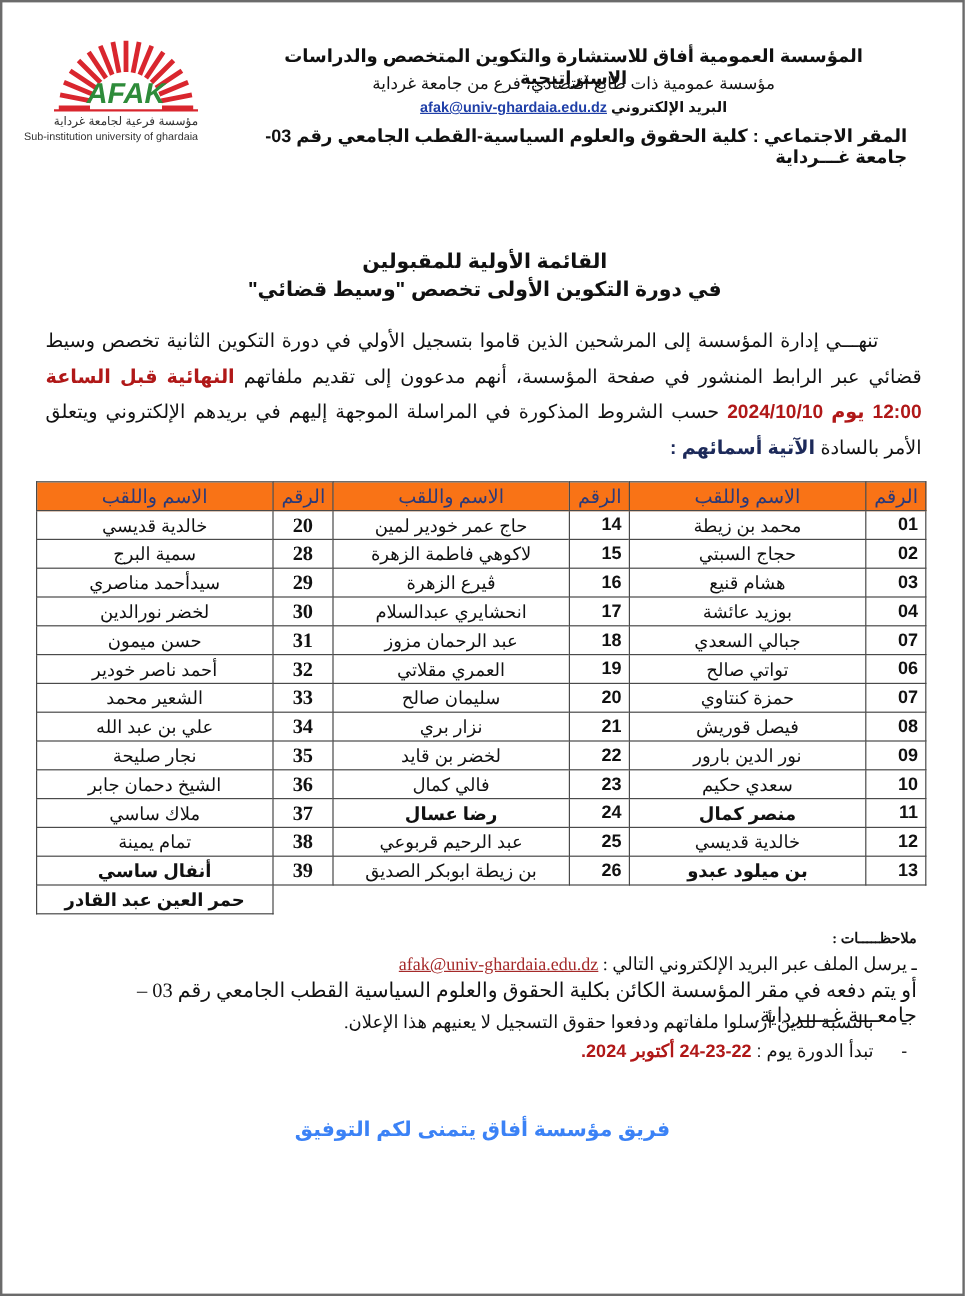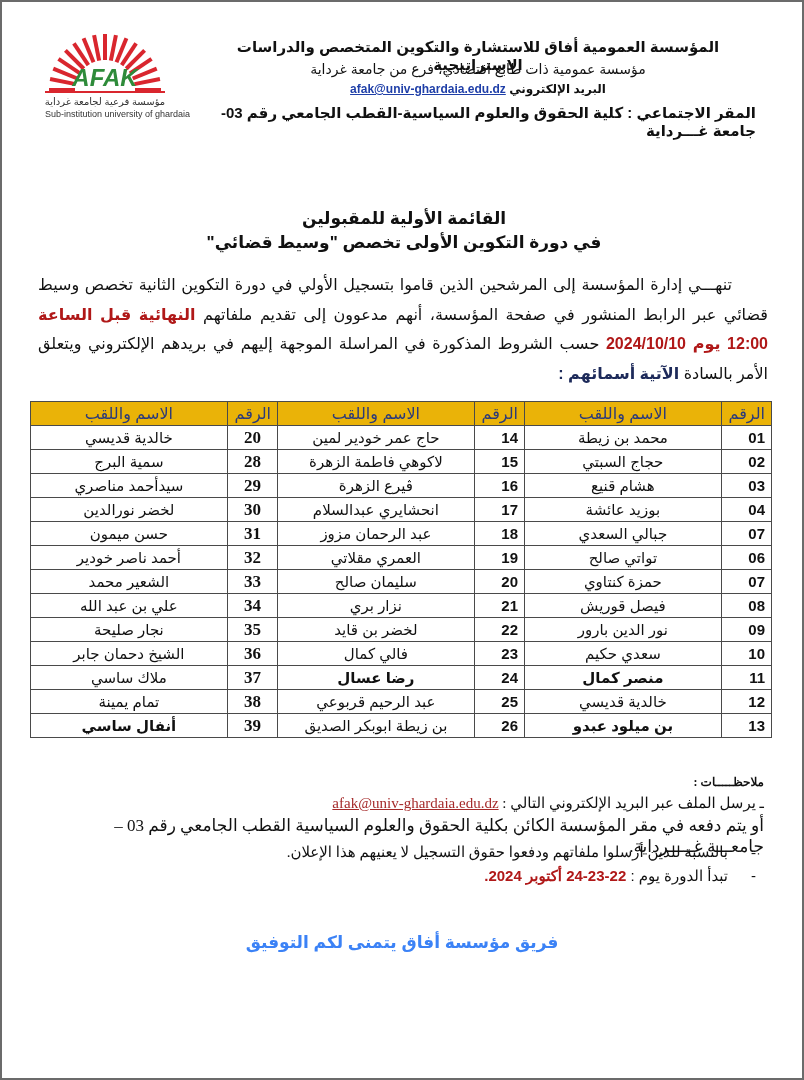--- a/index.html
+++ b/index.html
@@ -8,21 +8,21 @@
     font-family: "Liberation Sans", "DejaVu Sans", sans-serif; color: #111;
   }
   .page-frame {
     position: absolute; left: 0; top: 0; width: 800px; height: 1076px;
     border: 2px solid #6b6b6b; box-sizing: content-box;
   }
   
   .logo { position: absolute; left: 20px; top: 30px; width: 170px; height: 95px; }
   .logo svg { display: block; }
   .logo-ar { position: absolute; left: 0; top: 66px; width: 170px; text-align: center; font-size: 10px; color: #333; direction: rtl; }
-  .logo-en { position: absolute; left: 0; top: 79px; width: 170px; text-align: right; font-size: 9px; color: #333; }
+  .logo-en { position: absolute; left: 0; top: 79px; width: 170px; text-align: left; font-size: 9px; color: #333; }
   .hdr { position: absolute; right: 48px; left: 200px; direction: rtl; text-align: center; font-weight: bold; color: #111; }
   .hdr-1 { top: 38px; font-size: 15px; }
   .hdr-2 { top: 61px; font-size: 14px; font-weight: normal; }
   .hdr-3 { top: 82px; font-size: 12px; }
   .hdr-3 a { color: #1f3fa8; text-decoration: underline; }
   .hdr-4 { top: 104px; right: 48px; left: 195px; font-size: 15px; text-align: right; }
 
   
   .title { position: absolute; left: 4px; right: 0; direction: rtl; text-align: center; font-weight: bold; font-size: 17px; }
   .title-1 { top: 208px; }
@@ -30,21 +30,21 @@
 
   
   .para { position: absolute; left: 38px; right: 36px; top: 270px; direction: rtl; text-align: justify; text-align-last: right; font-size: 16px; line-height: 29.5px; }
   .para .red { color: #b01818; font-weight: bold; }
   .para .navy { color: #1d2a5a; font-weight: bold; }
   .para .indent { display: inline-block; width: 36px; }
 
   
   .tbl { position: absolute; left: 30px; top: 401px; width: 742px; border-collapse: collapse; direction: rtl; table-layout: fixed; }
   .tbl td, .tbl th { border: 1px solid #4a4a4a; height: 23px; padding: 0 6px; font-size: 15px; white-space: nowrap; }
-  .tbl th { font-weight: normal; color: #2b3a7a; font-size: 16px; background: #eab308; }
+  .tbl th { font-weight: normal; color: #2b3a7a; font-size: 16px; background: #f97316; }
   .tbl th.h-num { text-align: right; }
   .tbl td.num { font-weight: bold; text-align: right; font-family: "Liberation Sans", sans-serif; }
   .tbl td.num.serif { font-family: "Liberation Serif", serif; font-size: 17px; text-align: center; }
   .tbl td.name { text-align: center; }
   .tbl td.name.bold { font-weight: bold; }
   .tbl td.empty { border: none; }
   .col-num { width: 46px; }
   .col-name { width: 180px; }
 
   
@@ -226,20 +226,28 @@
         <td class="name">تمام يمينة</td>
       </tr>
       <tr>
         <td class="num">13</td>
         <td class="name bold">بن ميلود عبدو</td>
         <td class="num">26</td>
         <td class="name">بن زيطة ابوبكر الصديق</td>
         <td class="num serif">39</td>
         <td class="name bold">أنفال ساسي</td>
       </tr>
+      <tr>
+        <td class="empty"></td>
+        <td class="empty"></td>
+        <td class="empty"></td>
+        <td class="empty"></td>
+        <td class="empty"></td>
+        <td class="name bold">حمر العين عبد القادر</td>
+      </tr>
     </tbody>
 </table>
 
 <div class="notes notes-label">ملاحظـــــات :</div>
 <div class="notes note-1">
   <span>ـ يرسل الملف عبر البريد الإلكتروني التالي :</span>
   <a>afak@univ-ghardaia.edu.dz</a>
 </div>
 <div class="notes note-2">أو يتم دفعه في مقر المؤسسة الكائن بكلية الحقوق والعلوم السياسية القطب الجامعي رقم 03 – جامعـــة غـــــرداية.</div>
 <div class="note-b note-3">

